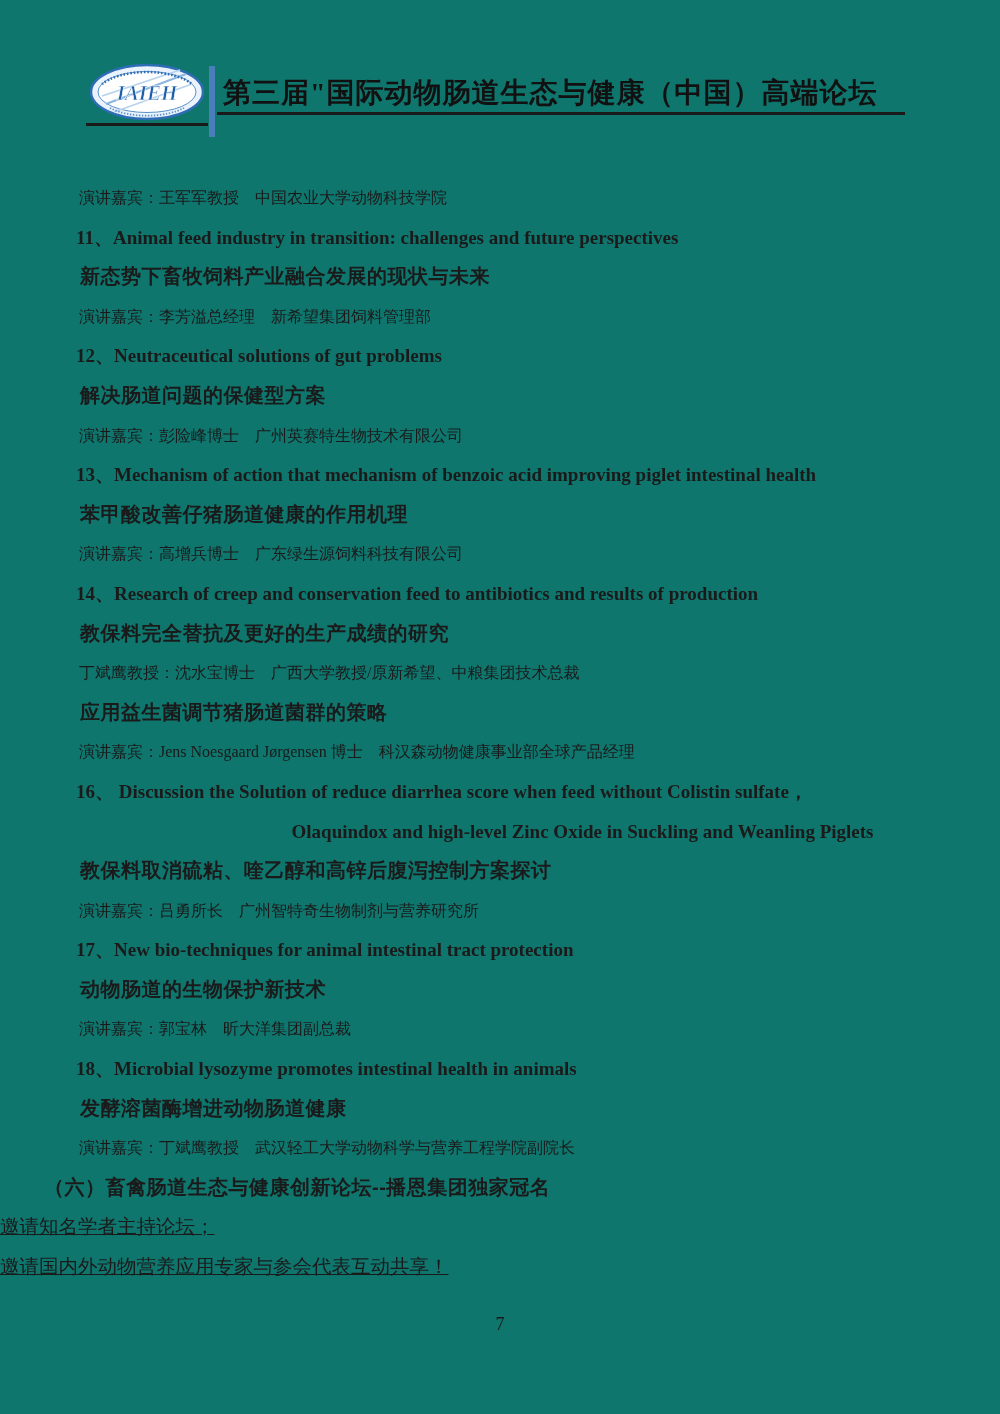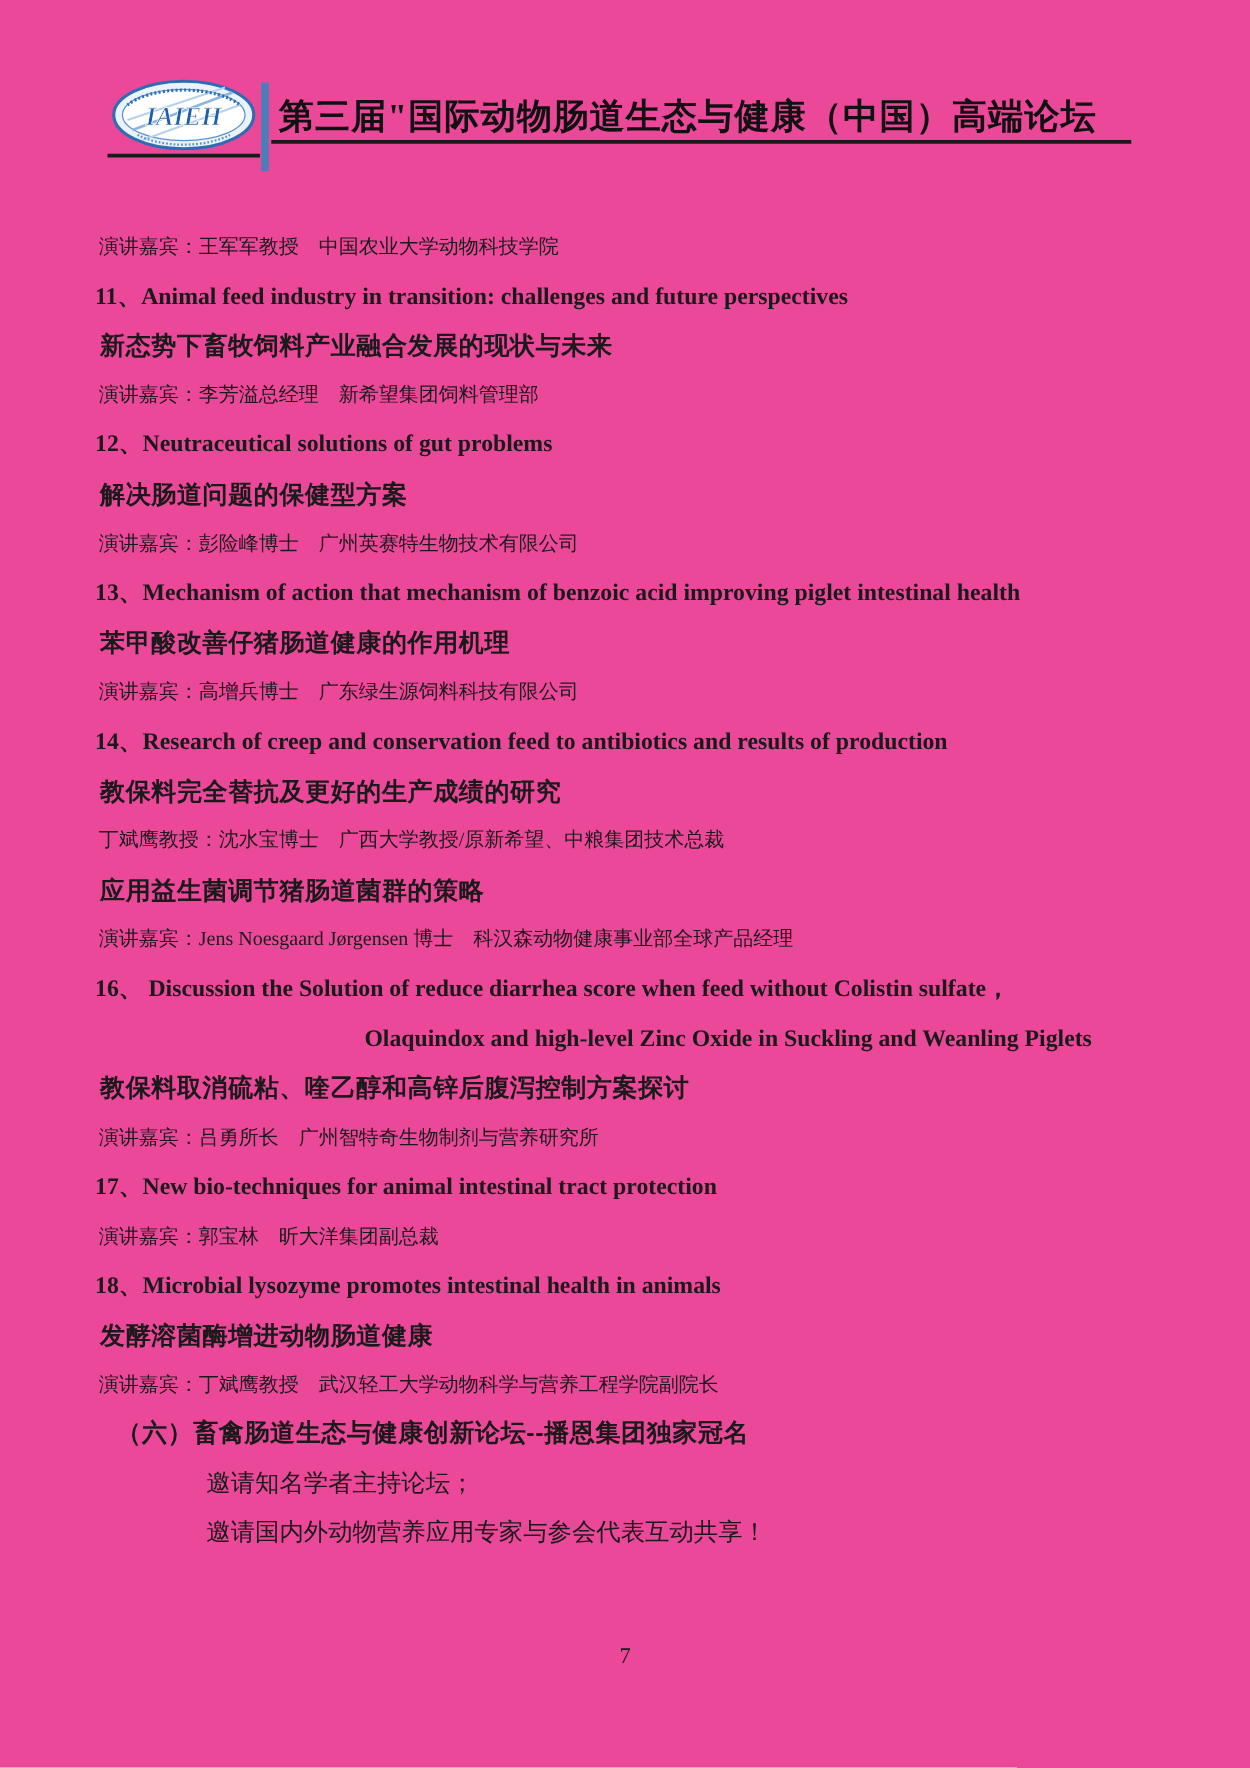--- a/index.html
+++ b/index.html
@@ -2,21 +2,21 @@
 <html><head>
 <meta charset="utf-8">
 <style>
   * { margin: 0; padding: 0; box-sizing: border-box; }
   html, body { background: #e8e8e8; }
   .page {
     position: relative;
     width: 1000px;
     height: 1414px;
     margin: 0 auto;
-    background: #ec4899;
+    background: #0f766e;
     font-family: "Liberation Serif", serif;
     color: #1a1a1a;
     overflow: hidden;
   }
 
   
   .header { position: absolute; top: 0; left: 0; width: 100%; height: 150px; }
   .logo-wrap { position: absolute; left: 88px; top: 62px; width: 118px; height: 60px; }
   .logo-underline { position: absolute; left: 86px; top: 123px; width: 122px; height: 3px; background: #1a1a1a; }
   .vbar { position: absolute; left: 209px; top: 66px; width: 6px; height: 71px; background: #4a7ebb; }
@@ -29,22 +29,22 @@
   .title-underline { position: absolute; left: 217px; top: 112px; width: 688px; height: 3px; background: #1a1a1a; }
 
   
   .content { position: absolute; top: 178px; left: 0; width: 100%; }
   .line { line-height: 39.6px; white-space: nowrap; }
   .speaker-line { padding-left: 79px; font-size: 16px; font-family: "Liberation Serif", serif; }
   .en-line { padding-left: 76px; font-size: 19px; font-weight: bold; font-family: "Liberation Serif", serif; }
   .en-line .num { font-weight: bold; }
   .en-cont-line { padding-left: 165px; font-size: 19px; font-weight: bold; font-family: "Liberation Serif", serif; text-align: center; }
   .cn-line { padding-left: 80px; font-size: 20px; font-weight: bold; font-family: "DejaVu Sans", sans-serif; letter-spacing: 0.5px; }
-  .section-line { padding-left: 93px; font-size: 20px; font-weight: bold; font-family: Liberation Sans, sans-serif; letter-spacing: 0.5px; }
-  .section-sub { padding-left: 165px; font-size: 19.5px; font-family: "Liberation Serif", serif; }
+  .section-line { padding-left: 44px; font-size: 20px; font-weight: bold; font-family: Liberation Sans, sans-serif; letter-spacing: 0.5px; }
+  .section-sub { font-size: 19.5px; font-family: "Liberation Serif", serif; text-decoration: underline; }
 
   .page-number {
     position: absolute; top: 1314px; left: 0; width: 100%;
     text-align: center; font-size: 18px; font-family: "Liberation Serif", serif;
   }
 </style>
 </head>
 <body>
 
 <div class="page">
@@ -103,20 +103,21 @@
 
     <div>
       <div class="line en-line"><span class="num">16、</span><span> Discussion the Solution of reduce diarrhea score when feed without Colistin sulfate，</span></div>
       <div class="line en-cont-line">Olaquindox and high-level Zinc Oxide in Suckling and Weanling Piglets</div>
       <div class="line cn-line">教保料取消硫粘、喹乙醇和高锌后腹泻控制方案探讨</div>
       <div class="line speaker-line">演讲嘉宾：吕勇所长　广州智特奇生物制剂与营养研究所</div>
     </div>
 
     <div>
       <div class="line en-line"><span class="num">17、</span><span>New bio-techniques for animal intestinal tract protection</span></div>
+      <div class="line cn-line">动物肠道的生物保护新技术</div>
       <div class="line speaker-line">演讲嘉宾：郭宝林　昕大洋集团副总裁</div>
     </div>
 
     <div>
       <div class="line en-line"><span class="num">18、</span><span>Microbial lysozyme promotes intestinal health in animals</span></div>
       <div class="line cn-line">发酵溶菌酶增进动物肠道健康</div>
       <div class="line speaker-line">演讲嘉宾：丁斌鹰教授　武汉轻工大学动物科学与营养工程学院副院长</div>
     </div>
 
     <div>

